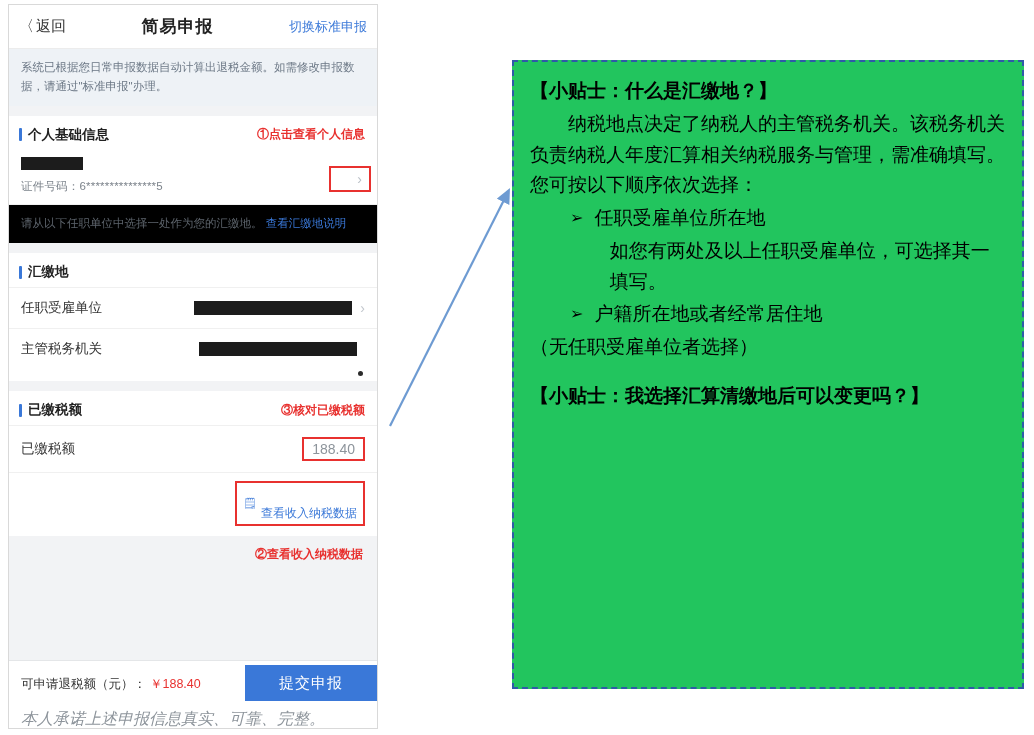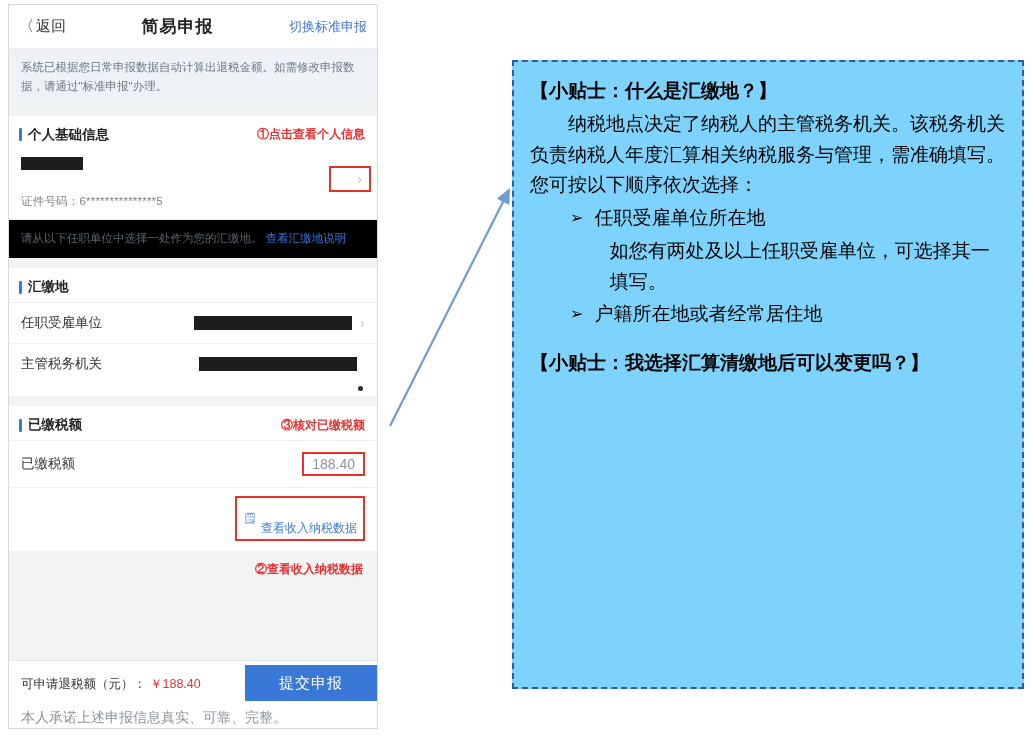--- a/index.html
+++ b/index.html
@@ -113,21 +113,21 @@
   .redact-bar {
     display: inline-block;
     background: #1c1c1c;
     height: 13px;
     width: 62px;
     vertical-align: middle;
   }
   .id-line {
     font-size: 11.5px;
     color: #7d848c;
-    margin-top: 22px;
+    margin-top: 7px;
     letter-spacing: 0.2px;
   }
   .arrow-box {
     position: absolute;
     right: 6px;
     top: 16px;
     width: 42px;
     height: 26px;
     border: 2px solid #e8312f;
     box-sizing: border-box;
@@ -279,38 +279,39 @@
     color: #fff;
     font-size: 15px;
     width: 132px;
     height: 36px;
     display: flex;
     align-items: center;
     justify-content: center;
     letter-spacing: 1px;
   }
   .footer-sub {
-    font-size: 14px;
+    font-size: 16px;
     color: #8d949b;
     padding: 4px 12px 0 12px;
     box-sizing: border-box;
     white-space: nowrap;
     overflow: hidden;
+    font-style: italic;
   }
 
   
   .callout {
     position: absolute;
     left: 512px;
     top: 60px;
     width: 512px;
     height: 629px;
     border: 2px dashed #2f5aa8;
     box-sizing: border-box;
-    background: #7dd3fc;
+    background: #22c55e;
     padding: 14px 16px 10px 16px;
   }
   .callout p {
     margin: 0 0 2px 0;
     font-family: "Liberation Serif", serif;
     font-size: 19px;
     line-height: 1.62;
     color: #000;
   }
   .callout .bold {
@@ -467,17 +468,18 @@
   <p class="arrow-item">
     <span class="mark">➢</span>
     <span>任职受雇单位所在地</span>
   </p>
   <p class="sub-indent">如您有两处及以上任职受雇单位，可选择其一填写。</p>
 
   <p class="arrow-item">
     <span class="mark">➢</span>
     <span>户籍所在地或者经常居住地</span>
   </p>
+  <p>（无任职受雇单位者选择）</p>
 
   <div class="spacer"></div>
 
   <p class="bold">【小贴士：我选择汇算清缴地后可以变更吗？】</p>
 </div>
 
 </body></html>

